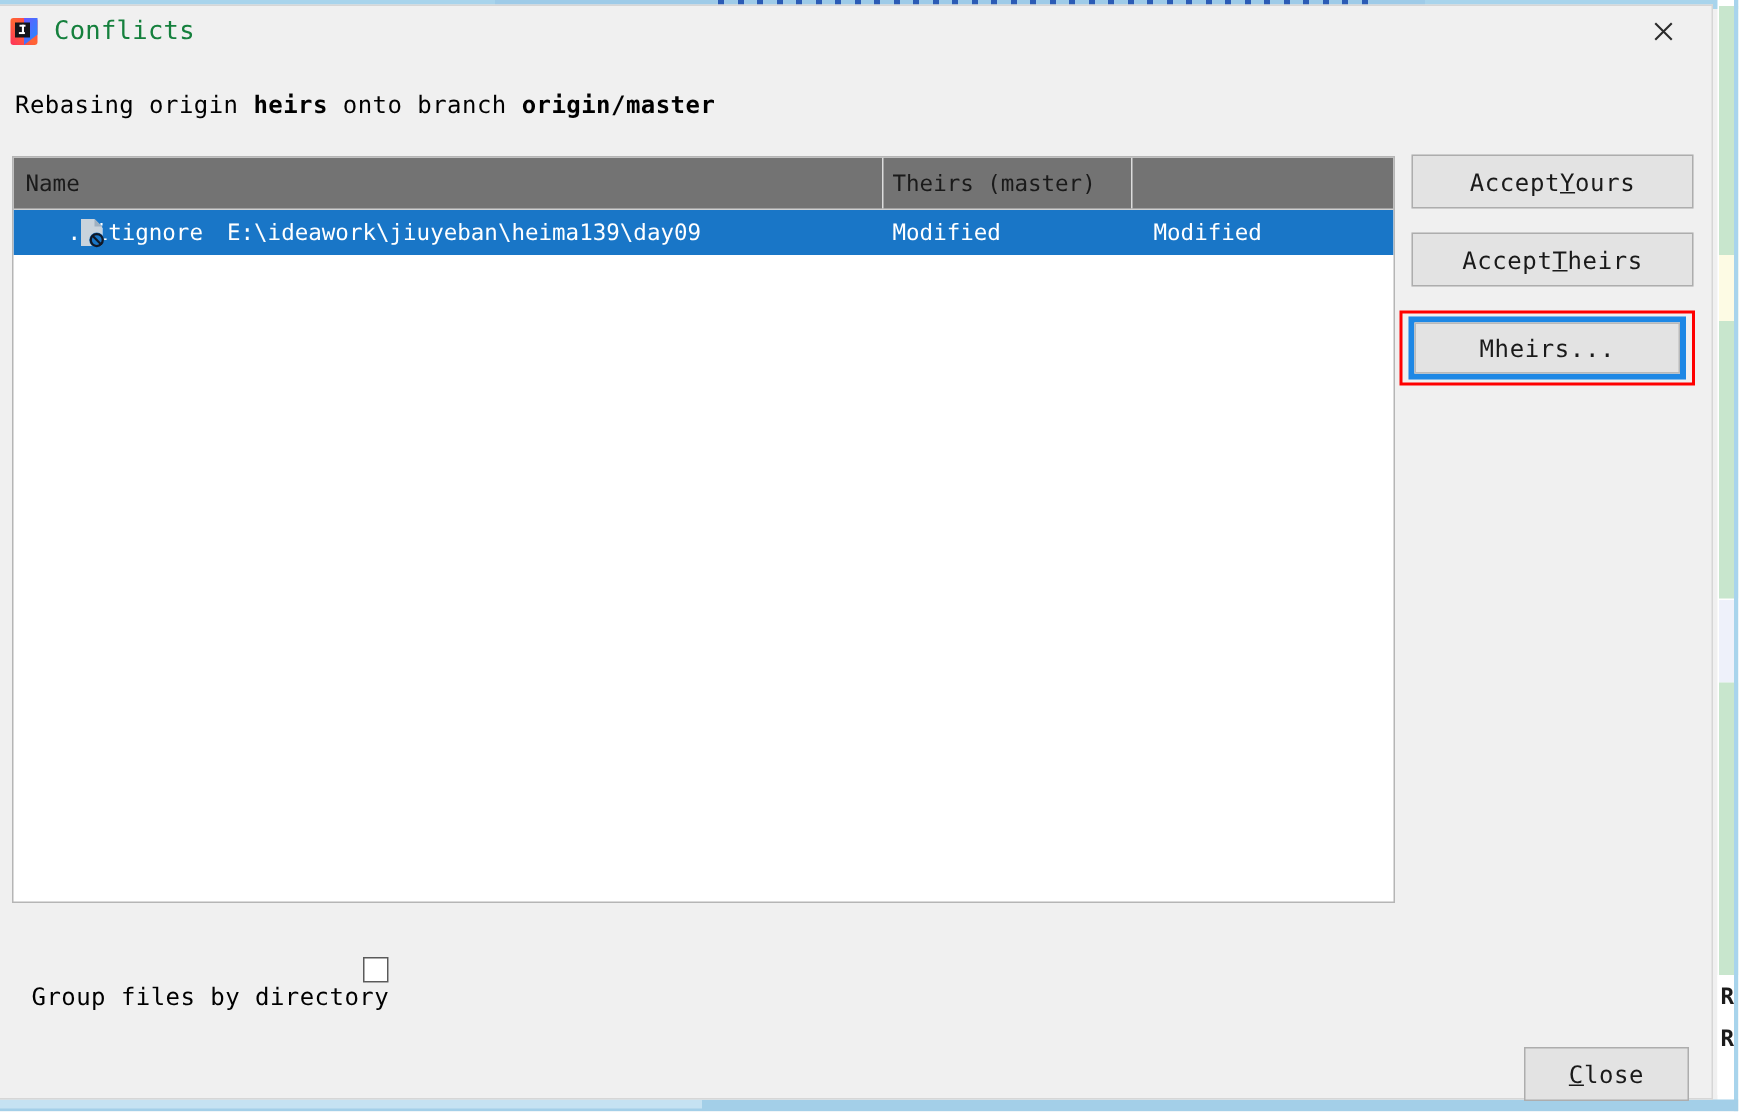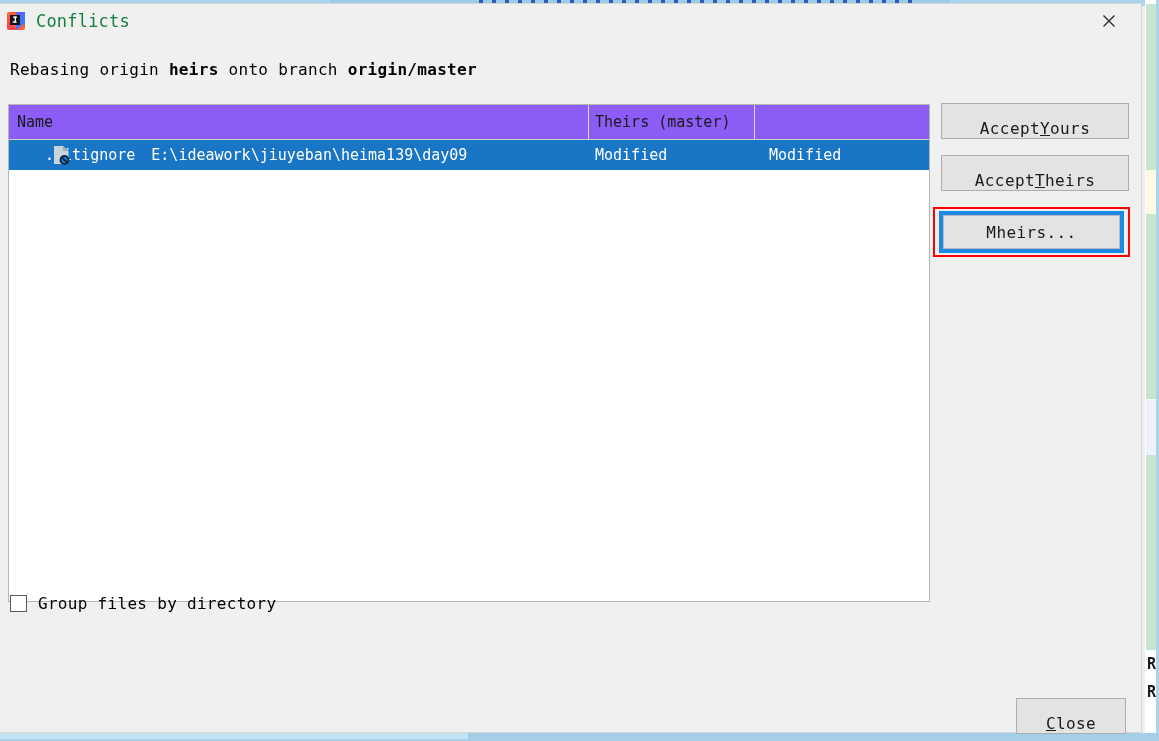--- a/index.html
+++ b/index.html
@@ -108,21 +108,21 @@
   
   .table-wrap {
     position: absolute; left: 8px; top: 100px;
     width: 922px; height: 498px;
     background: #ffffff;
     border: 1px solid #b5b5b5;
     box-sizing: border-box;
     overflow: hidden;
   }
   .thead {
-    display: flex; height: 35px; background: #8b5cf6;
+    display: flex; height: 35px; background: #737373;
     border-bottom: 1px solid #cfcfcf;
     box-sizing: border-box;
   }
   .th {
     display: flex; align-items: center;
     font-size: 15px; color: #1a1a1a;
     box-sizing: border-box;
     padding-left: 8px;
     white-space: nowrap; overflow: hidden;
   }
@@ -150,21 +150,21 @@
   .fname { margin-left: 2px; }
   .fpath { margin-left: 16px; }
 
   
   .btn {
     background: #e3e3e3;
     border: 1px solid #adadad;
     font-family: "DejaVu Sans Mono", "Liberation Mono", monospace;
     font-size: 16px;
     color: #1a1a1a;
-    display: flex; align-items: flex-end; justify-content: center;
+    display: flex; align-items: center; justify-content: center;
     box-sizing: border-box;
     cursor: default;
     letter-spacing: .4px;
   }
   .btn .mn { text-decoration: underline; }
 
   .btn-accept-yours  { position: absolute; left: 941px; top: 99px;  width: 188px; height: 36px; }
   .btn-accept-theirs { position: absolute; left: 941px; top: 151px; width: 188px; height: 36px; }
 
   .merge-annotation {
@@ -184,22 +184,22 @@
     position: absolute; inset: 0;
     border: 1px solid #b9b9b9;
     background: #e3e3e3;
     display: flex; align-items: center; justify-content: center;
     font-size: 16px; letter-spacing: .4px; color: #1a1a1a;
     box-sizing: border-box;
   }
 
   
   .checkbox-row {
-    position: absolute; left: 10px; top: 590px;
-    display: flex; align-items: center;
+    position: absolute; left: 10px; top: 634px;
+    display: flex; align-items: flex-end; flex-direction: column;
   }
   .checkbox-box {
     width: 17px; height: 17px;
     border: 1px solid #5a5a5a;
     background: #ffffff;
     box-sizing: border-box;
   }
   .checkbox-label { margin-left: 11px; font-size: 16px; letter-spacing: .3px; }
 
   

